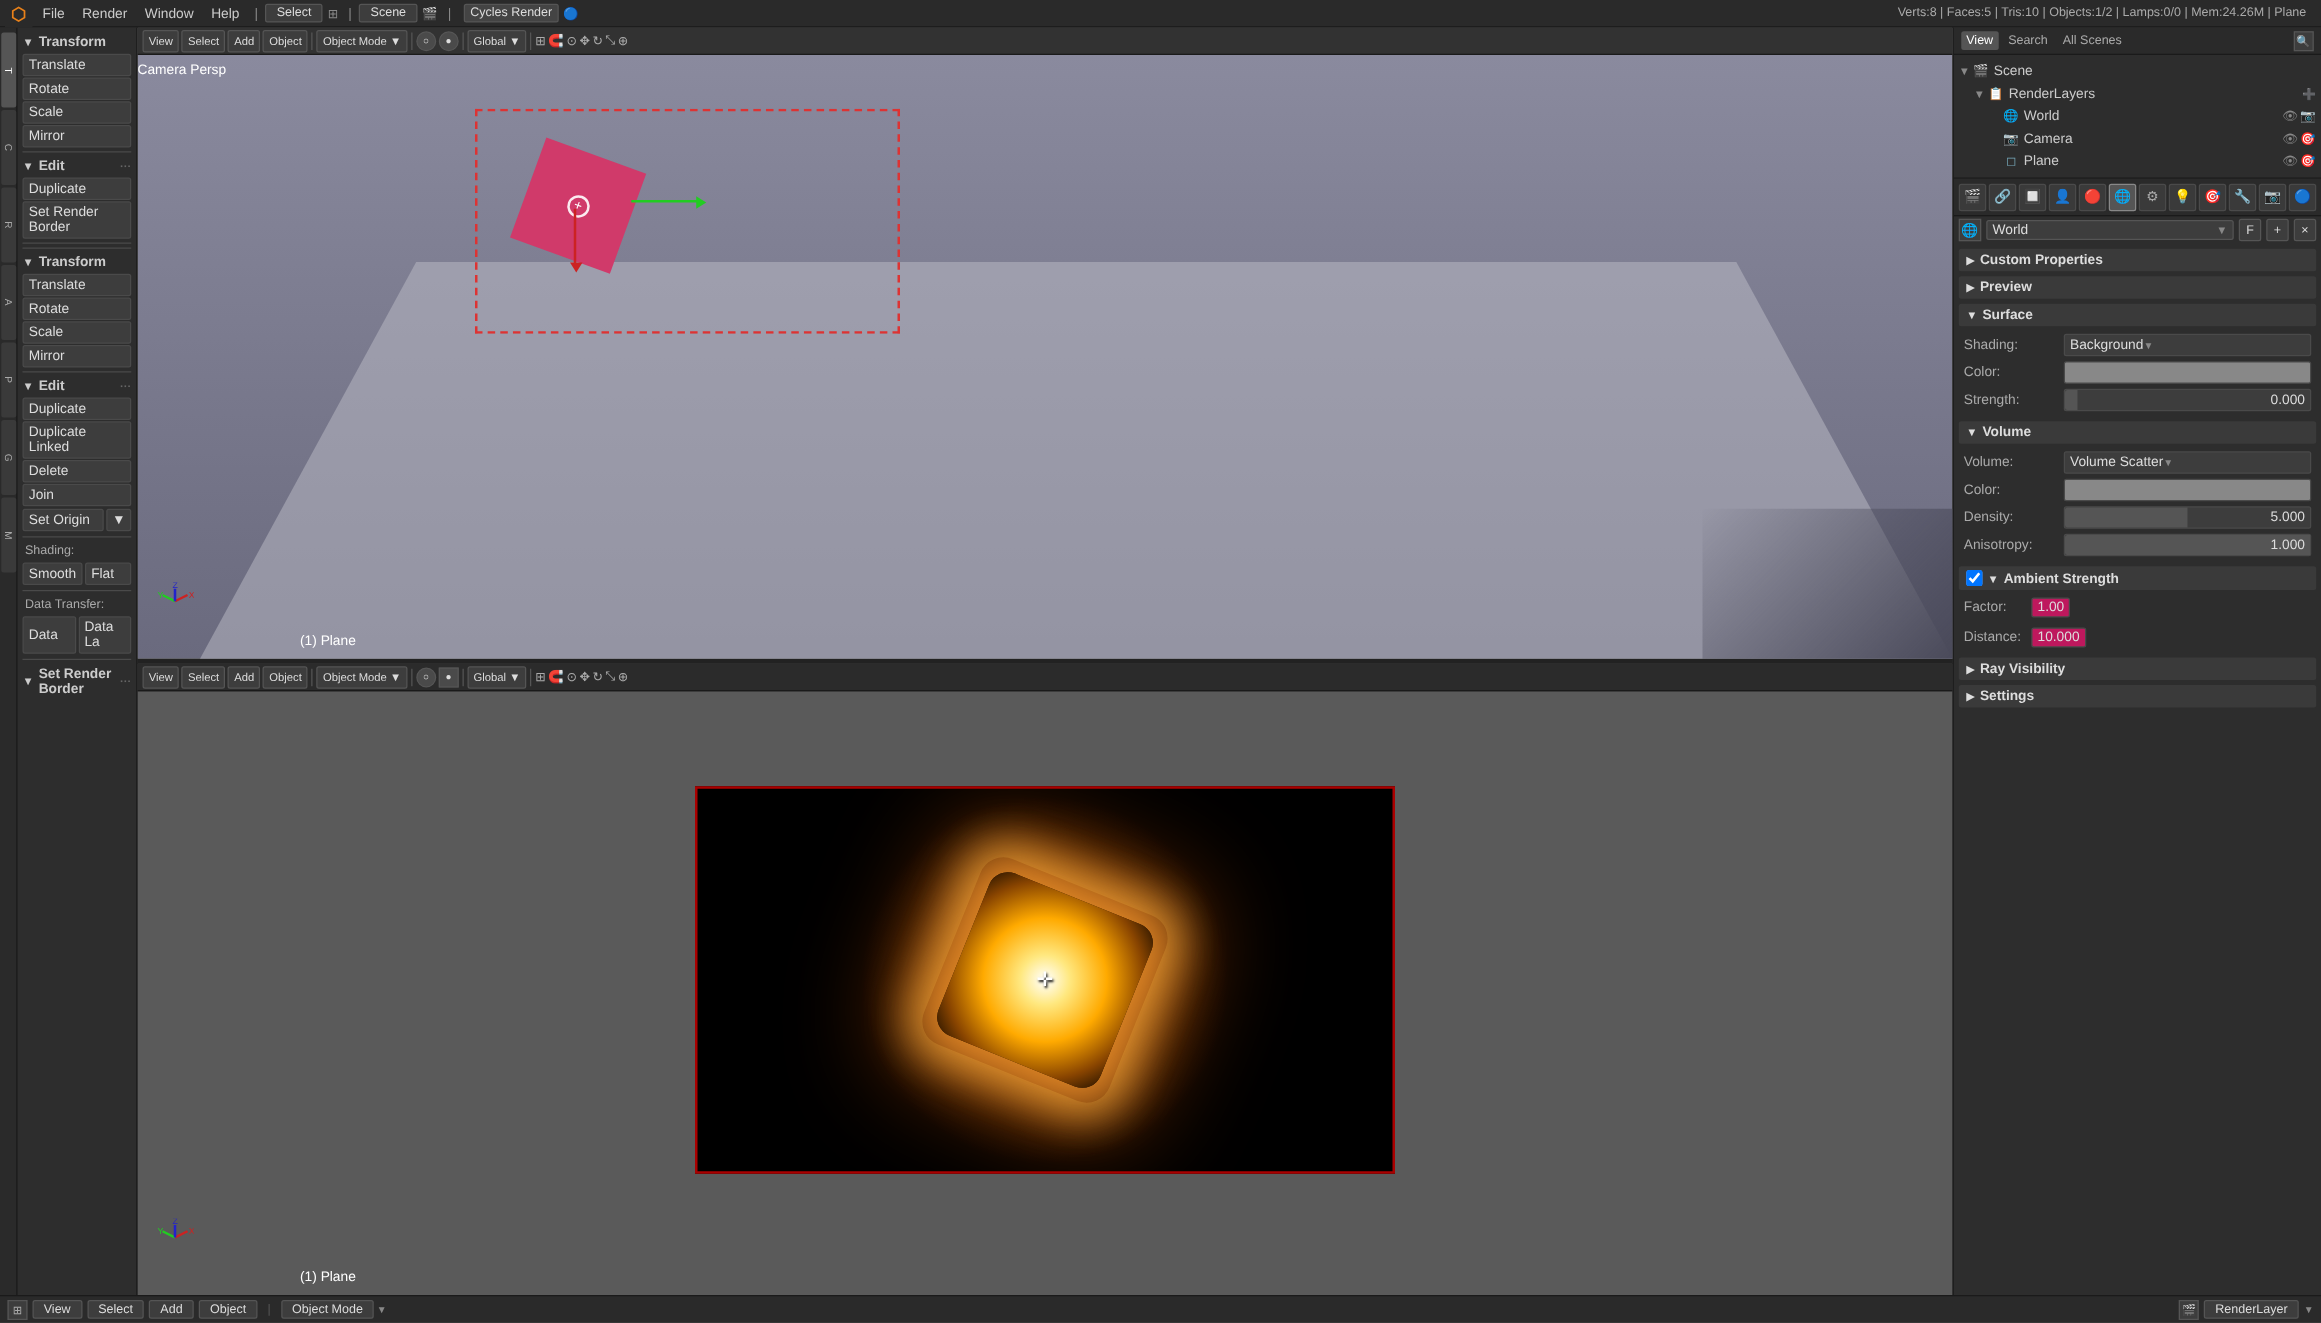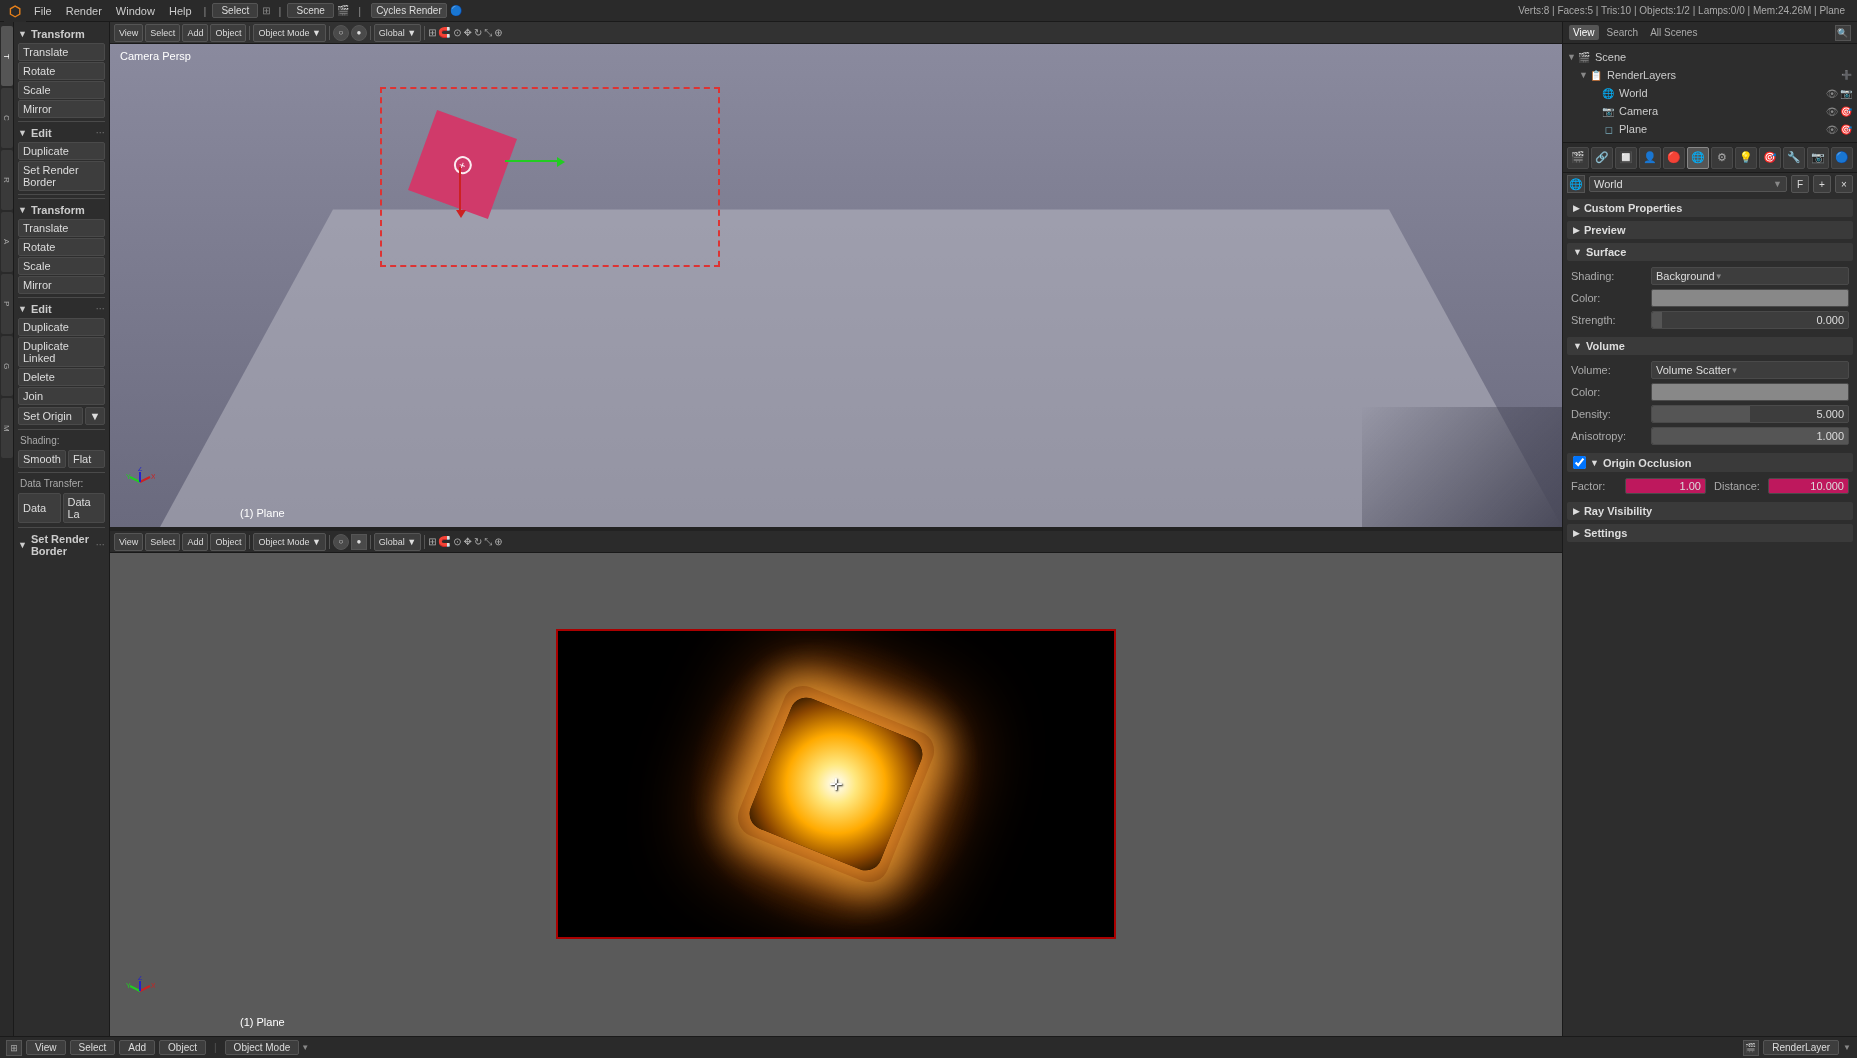--- a/index.html
+++ b/index.html
@@ -142,21 +142,21 @@
     
     .top-viewport {
       flex: 1;
       position: relative;
       background: #5a5a5a;
       overflow: hidden;
       min-height: 200px;
     }
     .viewport-label {
       position: absolute;
-      top: 8px; left: 10px;
+      top: 8px; left: 0;
       color: #fff;
       font-size: 11px;
       z-index: 5;
     }
     .vp-grid {
       width: 100%; height: 100%;
       background: #6b6b6b;
       position: relative;
       overflow: hidden;
     }
@@ -311,20 +311,21 @@
       z-index: 0;
     }
     .number-val { position: relative; z-index: 1; }
 
     
     .prop-ao-row {
       display: flex;
       align-items: flex-start;
       gap: 8px;
       padding: 2px 4px;
+      flex-direction: column;
     }
     .prop-ao-field {
       display: flex; align-items: center; gap: 4px; flex: 1;
     }
     .prop-ao-label { color: #aaa; font-size: 11px; width: 50px; flex-shrink: 0; }
     .prop-ao-value {
       flex: 1;
       background: #be185d;
       border: 1px solid #4a4a4a;
       color: #ddd;
@@ -841,21 +842,21 @@
               <span class="number-val">1.000</span>
             </div>
           </div>
         </div>
       </div>
 
       <div class="prop-section">
         <div class="prop-section-header">
           <input type="checkbox" checked="" style="margin-right: 4px;">
           <span class="arrow">▼</span>
-          <span class="label">Origin Occlusion</span>
+          <span class="label">Ambient Strength</span>
         </div>
         <div class="prop-section-body">
           <div class="prop-ao-row">
             <div class="prop-ao-field">
               <span class="prop-ao-label">Factor:</span>
               <div class="prop-ao-value">
                 <span>1.00</span>
               </div>
             </div>
             <div class="prop-ao-field">

